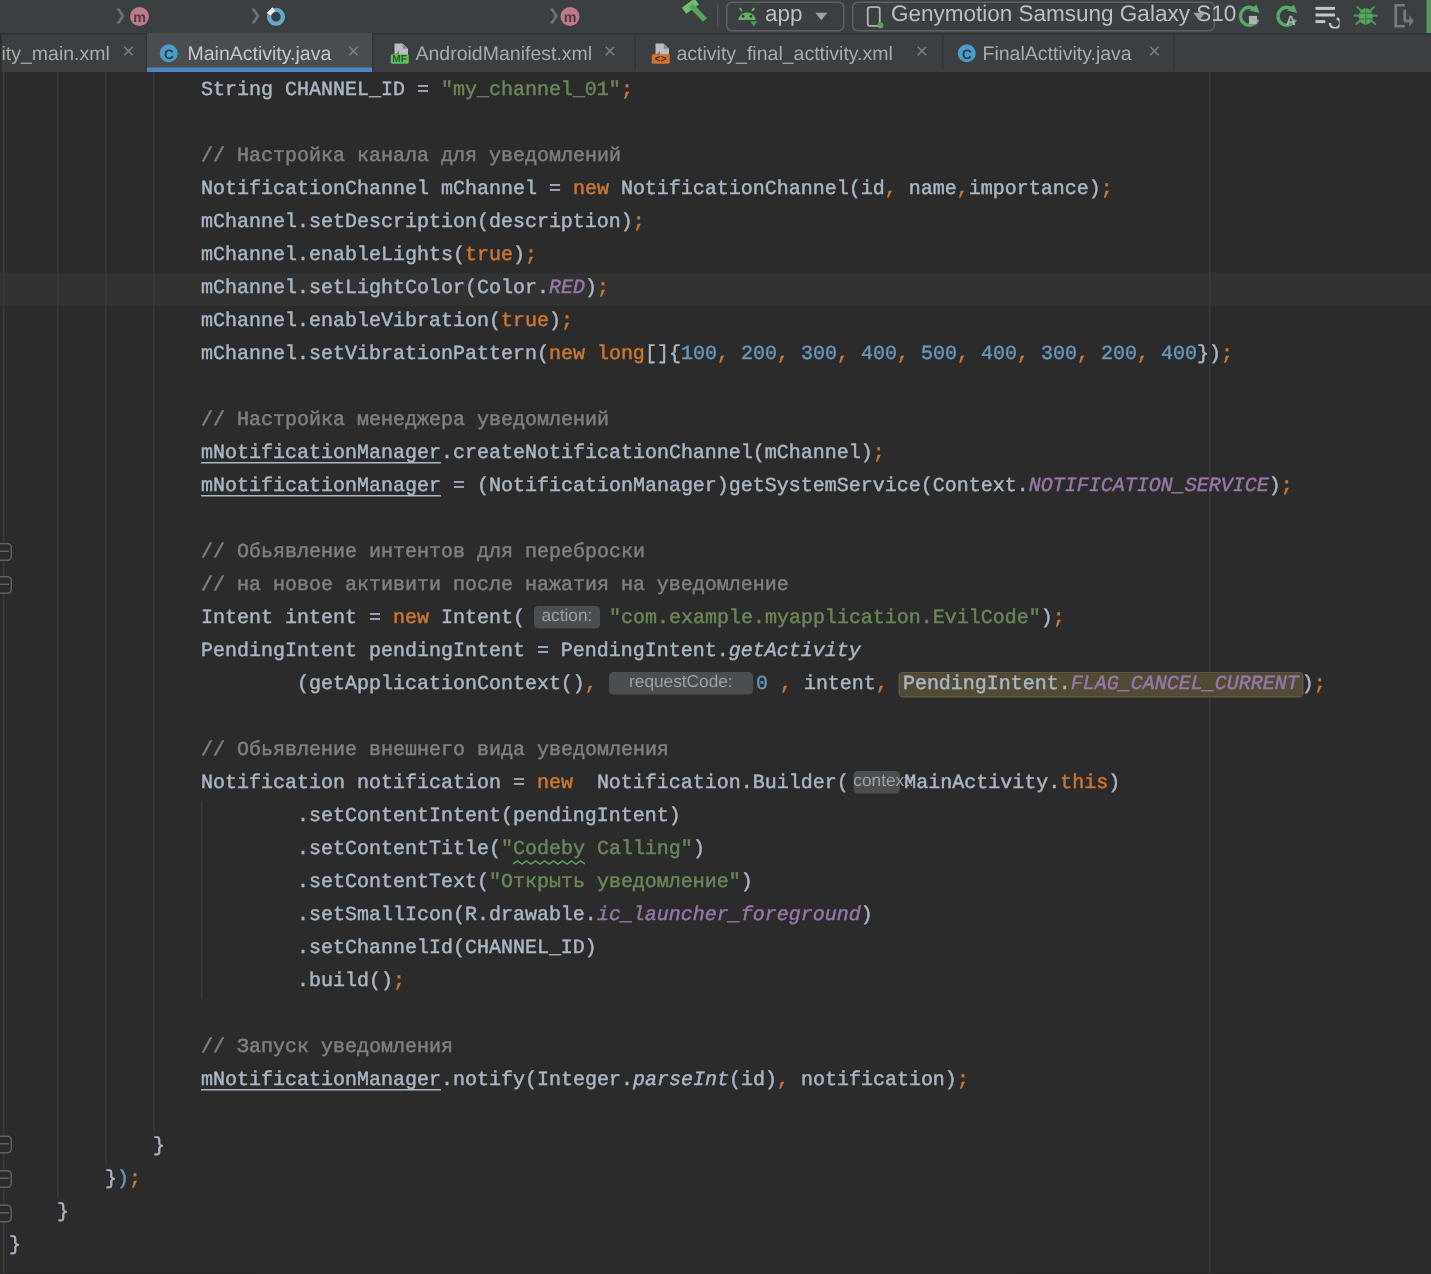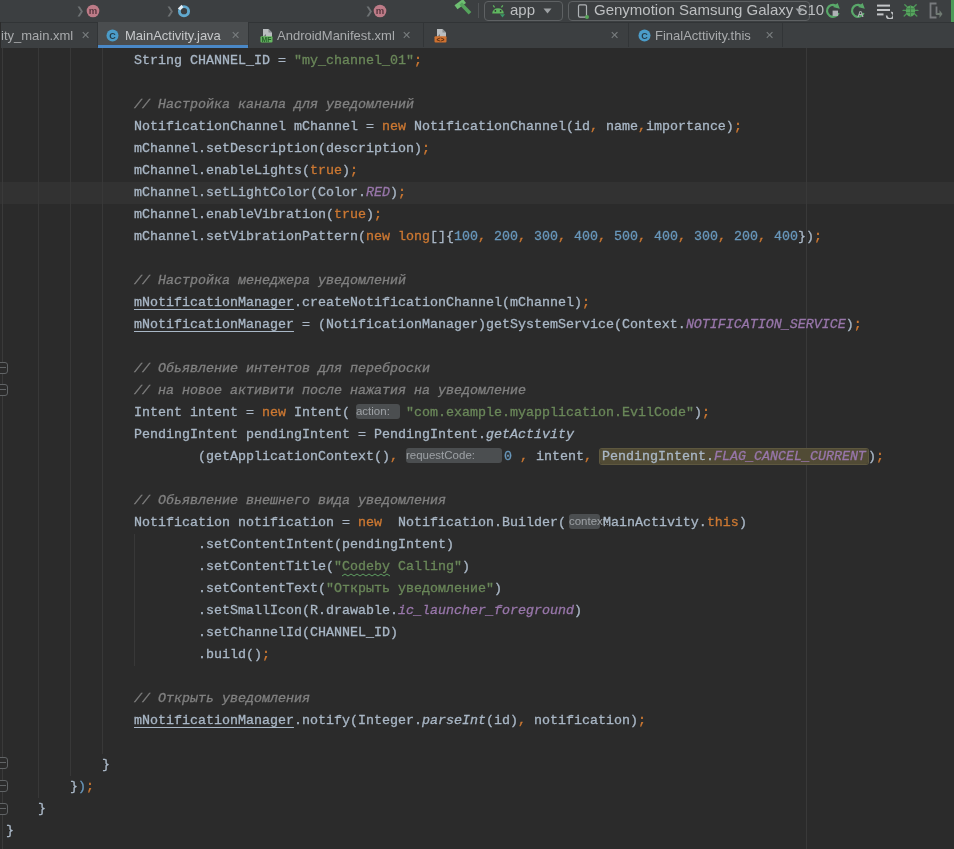--- a/index.html
+++ b/index.html
@@ -23,26 +23,26 @@
   #seltab .ul{position:absolute;left:0;bottom:0;width:150px;height:3px;background:#4a88c7;}
   .fileicon{position:absolute;top:6px;width:15px;height:15px;}
   
   #editor{position:absolute;left:0;top:48px;width:954px;height:801px;background:#2b2b2b;}
   .guide{position:absolute;width:1px;background:#383838;}
   #curline{position:absolute;left:0;top:134px;width:954px;height:22px;background:#323232;}
   #code{position:absolute;left:6px;top:2px;margin:0;font-family:"Liberation Mono",monospace;font-size:13.3333px;line-height:22px;color:#a9b7c6;-webkit-text-stroke:0.3px;}
   .k{color:#cc7832;text-align:right;}  
   .s{color:#6a8759;}  
   .n{color:#6897bb;}  
-  .c{color:#808080;font-style:italic;}  
+  .c{color:#808080;}  
   .p{color:#cc7832;}  
   .f{color:#9876aa;font-style:italic;} 
   .i{font-style:italic;} 
   .u{text-decoration:underline;text-underline-offset:3px;}
-  .hint{display:inline-block;-webkit-text-stroke:0px transparent;background:#4b4e50;color:#9da1a5;font-family:"Liberation Sans",sans-serif;font-size:11.5px;line-height:15px;border-radius:3px;text-align:left;vertical-align:1px;}
+  .hint{display:inline-block;-webkit-text-stroke:0px transparent;background:#4b4e50;color:#9da1a5;font-family:"Liberation Sans",sans-serif;font-size:11.5px;line-height:15px;border-radius:3px;text-align:center;vertical-align:1px;}
   .hl{background:#514b35;box-shadow:0 0 0 1px #5e583f;border-radius:2px;padding:0 2px;}
   .fold{position:absolute;left:-3px;width:9px;height:10px;border:1px solid #606365;border-radius:3px;background:#2b2b2b;}
   .fold i{position:absolute;left:1px;right:1px;top:4px;height:1px;background:#606365;display:block;}
 </style>
 </head>
 <body>
 <div id="topbar">
   <div class="crumb" style="left:1px;">MainActivity</div>
   <div class="chev" style="left:76px;">❯</div>
   <svg class="cicon" style="left:86px;" viewBox="0 0 14 14">
@@ -140,27 +140,28 @@
   <div class="tabtext" style="left:276px;">AndroidManifest.xml</div>
   <div class="tabx" style="left:401px;">✕</div>
   <div class="tabsep" style="left:422px;"></div>
   <svg class="fileicon" style="left:432px;" viewBox="0 0 15 15">
       <path d="M4 1 h5.5 l3.5 3.5 v4.5 h-9 z" fill="#b9bdc0"></path>
       <path d="M4 9 l3-3 v3 z" fill="#6f7477"></path>
       <path d="M9.5 1 l3.5 3.5 h-3.5 z" fill="#878b8e"></path>
       <rect x="1.5" y="8.2" width="12" height="6.3" rx="1" fill="#cf7231"></rect>
       <text x="7.5" y="13.5" font-size="6.8" font-weight="bold" fill="#55290e" text-anchor="middle" font-family="Liberation Sans">&lt;&gt;</text>
     </svg>
+  <div class="tabtext" style="left:450px;">activity_final_acttivity.xml</div>
   <div class="tabx" style="left:609px;">✕</div>
   <div class="tabsep" style="left:627px;"></div>
   <svg class="fileicon" style="left:636px;" viewBox="0 0 15 15">
       <circle cx="7.5" cy="7.5" r="6" fill="#4b9cc9"></circle>
       <text x="7.5" y="11" font-size="9" font-weight="bold" fill="#253c49" text-anchor="middle" font-family="Liberation Sans">C</text>
     </svg>
-  <div class="tabtext" style="left:654px;">FinalActtivity.this</div>
+  <div class="tabtext" style="left:654px;">FinalActtivity.java</div>
   <div class="tabx" style="left:764px;">✕</div>
   <div class="tabsep" style="left:781px;"></div>
 </div>
 <div id="editor">
   <div id="curline"></div>
   <div class="guide" style="left:2px;top:0;height:801px;background:#3a3a3a;"></div>
   <div class="guide" style="left:38px;top:0;height:750px;"></div>
   <div class="guide" style="left:70px;top:0;height:728px;"></div>
   <div class="guide" style="left:102px;top:0;height:706px;"></div>
   <div class="guide" style="left:134px;top:486px;height:132px;"></div>
@@ -205,20 +206,20 @@
 
                 <span class="c">// Обьявление внешнего вида уведомления</span>
                 Notification notification = <span class="k">new</span>  Notification.Builder(<span class="hint" style="margin-left:3px;margin-right:3px;width:31px;">context:</span>MainActivity.<span class="k">this</span>)
                         .setContentIntent(pendingIntent)
                         .setContentTitle(<span class="s">"Codeby Calling"</span>)
                         .setContentText(<span class="s">"Открыть уведомление"</span>)
                         .setSmallIcon(R.drawable.<span class="f">ic_launcher_foreground</span>)
                         .setChannelId(CHANNEL_ID)
                         .build()<span class="p">;</span>
 
-                <span class="c">// Открыть уведомления</span>
+                <span class="c">// Запуск уведомления</span>
                 <span class="u">mNotificationManager</span>.notify(Integer.<span class="i">parseInt</span>(id)<span class="p">,</span> notification)<span class="p">;</span>
 
             }
         }<span style="color:#6897bb">)</span><span class="p">;</span>
     }
 }</pre>
 </div>
 
 </body></html>

